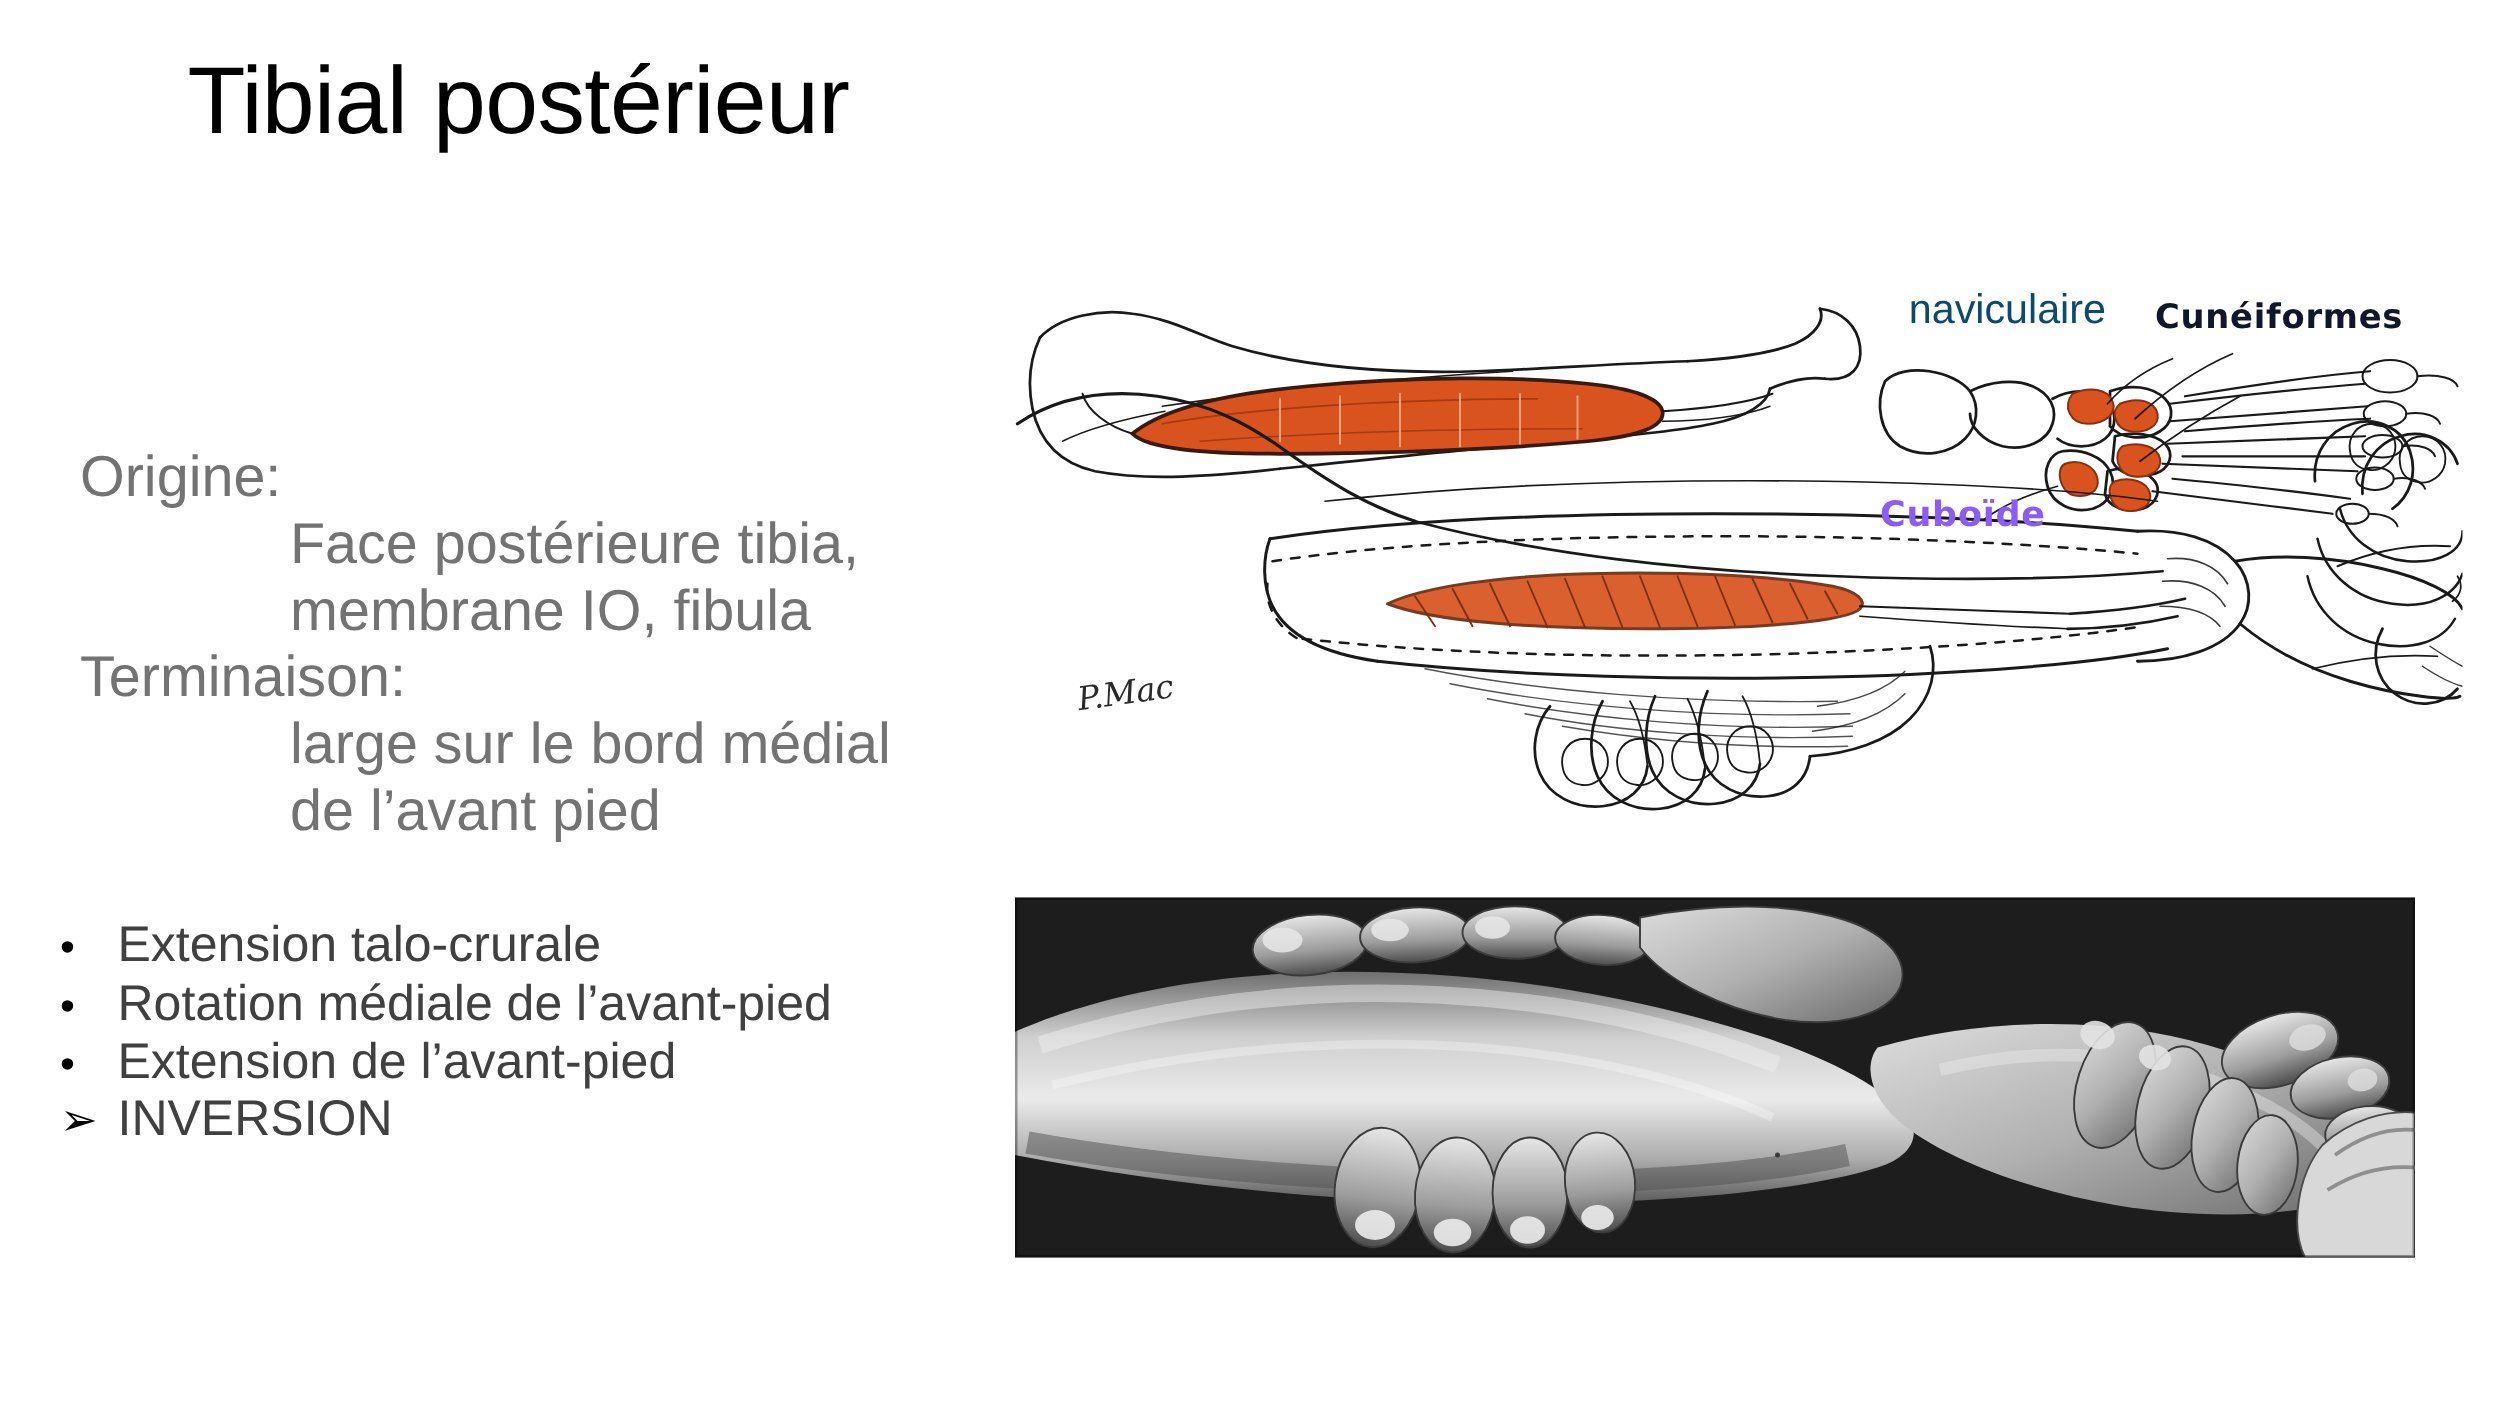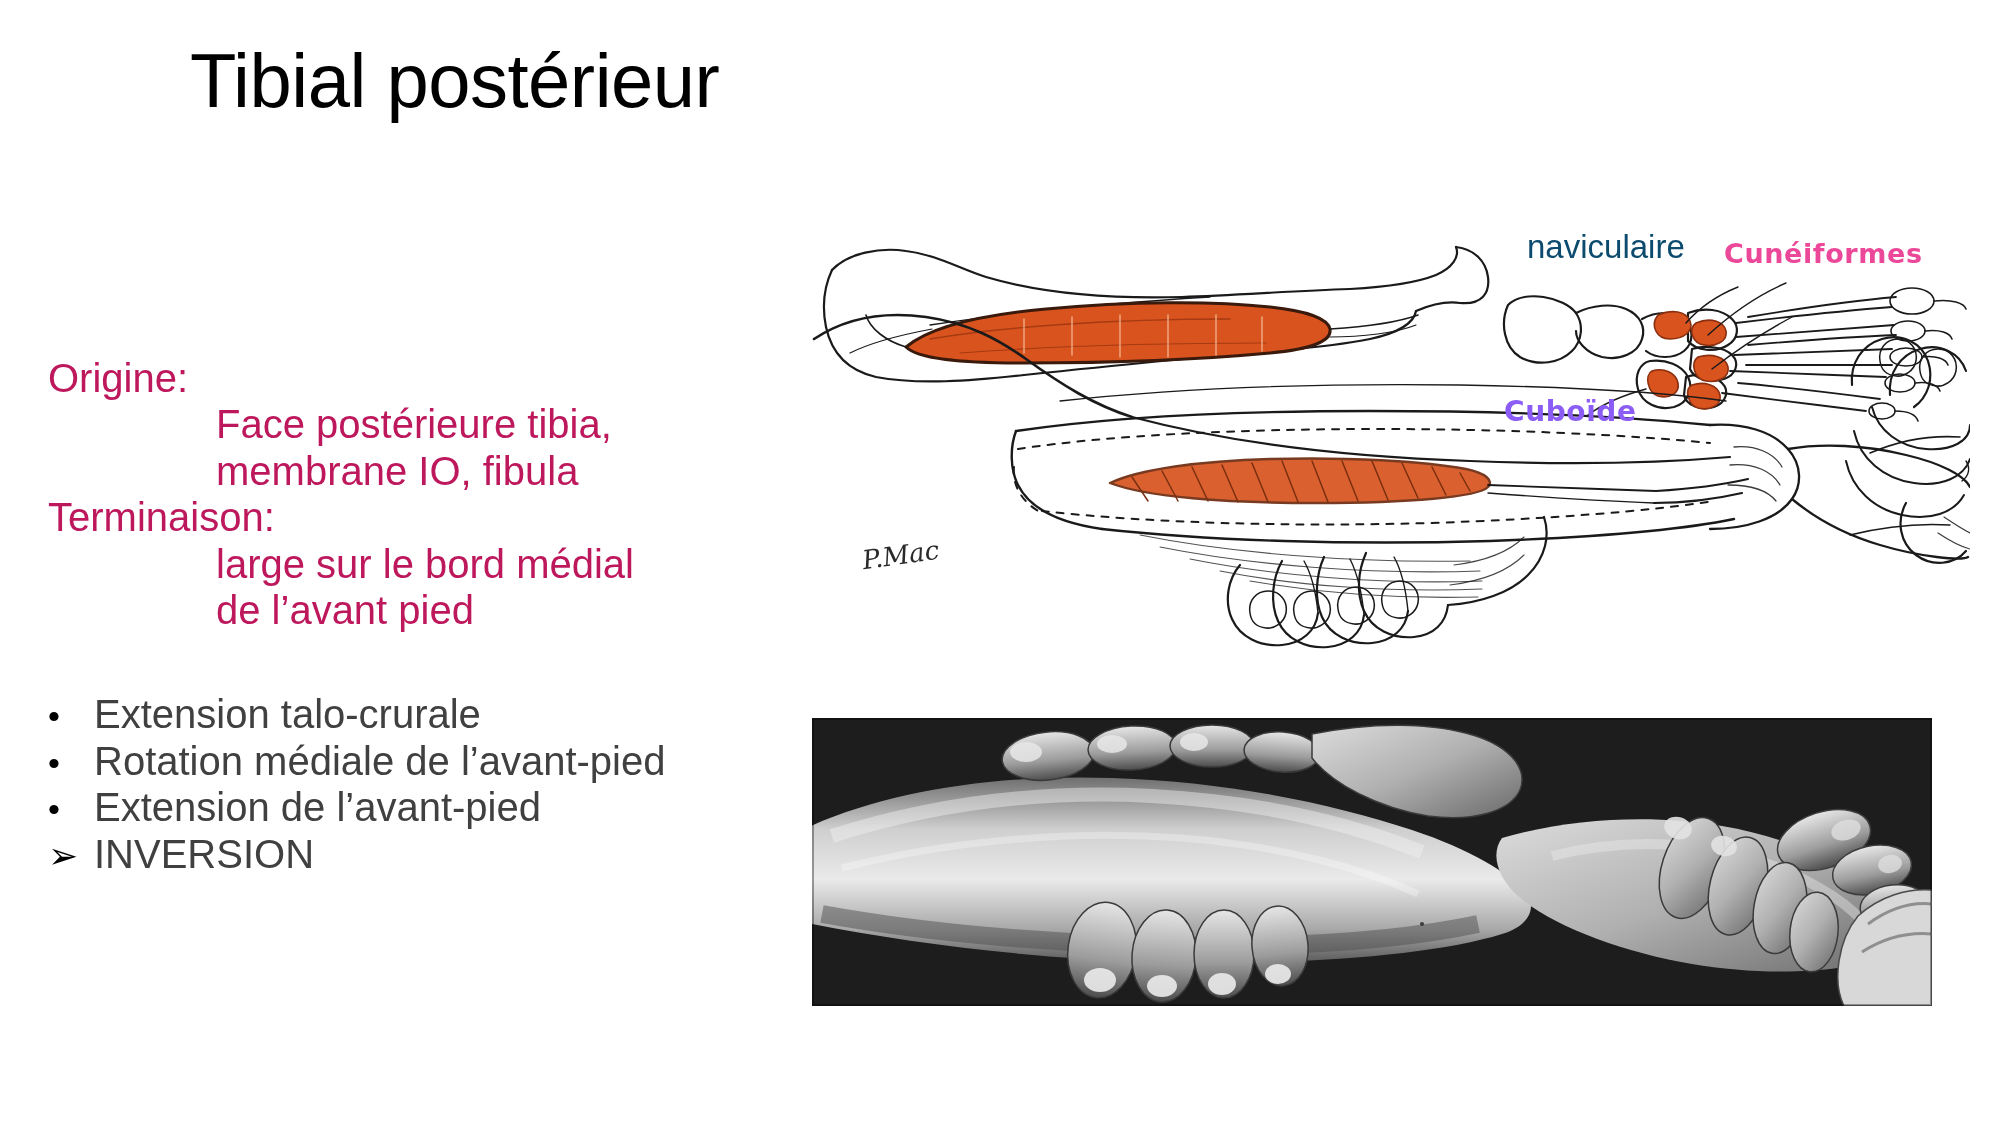--- a/index.html
+++ b/index.html
@@ -18,43 +18,43 @@
     background: #ffffff;
     overflow: hidden;
   }
 
   
   .title-block {
     position: absolute;
     left: 150px;
     top: 40px;
     width: 900px;
-    margin-left: 40px;
   }
   .title-line {
     font-size: 76px;
     line-height: 1.08;
     font-weight: 400;
     letter-spacing: -0.5px;
     color: #000;
     white-space: nowrap;
   }
 
   
   .body-block {
     position: absolute;
     left: 48px;
     top: 355px;
     width: 820px;
   }
   .txt-line {
-    font-size: 40px;
+    font-size: 46px;
     line-height: 1.16;
-    color: #be185d;
-    white-space: nowrap;
+    color: #737373;
+    white-space: nowrap;
+    margin-left: 16px;
   }
   .indent {
     padding-left: 168px;
   }
   .spacer {
     height: 58px;
   }
 
   
   .bullet-row {
@@ -101,21 +101,21 @@
     color: #0c4a6e;
     white-space: nowrap;
   }
   .label-cun {
     position: absolute;
     left: 1724px;
     top: 238px;
     font-size: 27px;
     font-weight: 700;
     letter-spacing: 0.6px;
-    color: #ec4899;
+    color: #0f172a;
     white-space: nowrap;
     font-family: "DejaVu Sans", sans-serif;
     text-align: right;
   }
   .label-cub {
     position: absolute;
     left: 1504px;
     top: 395px;
     font-size: 28px;
     font-weight: 700;

